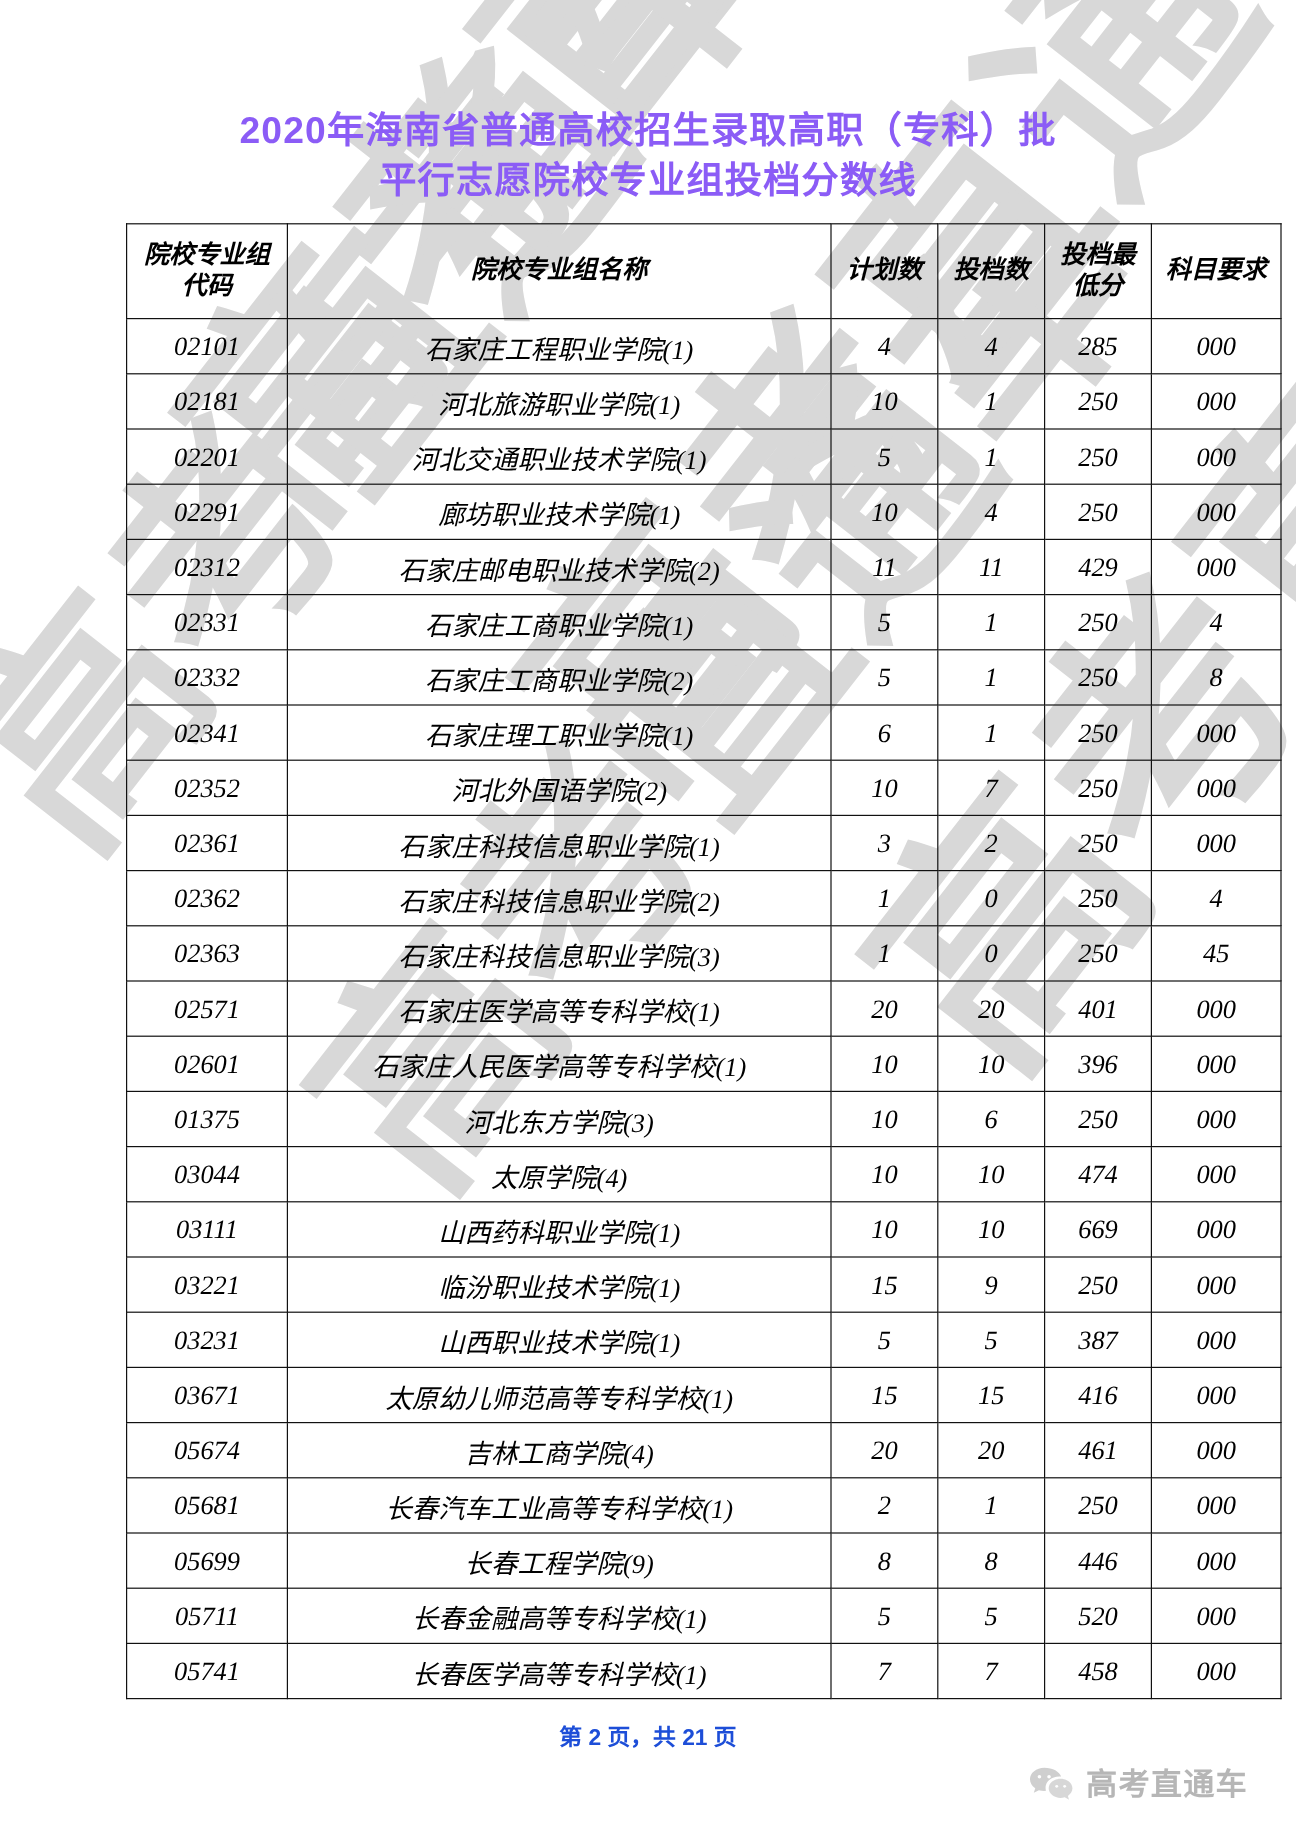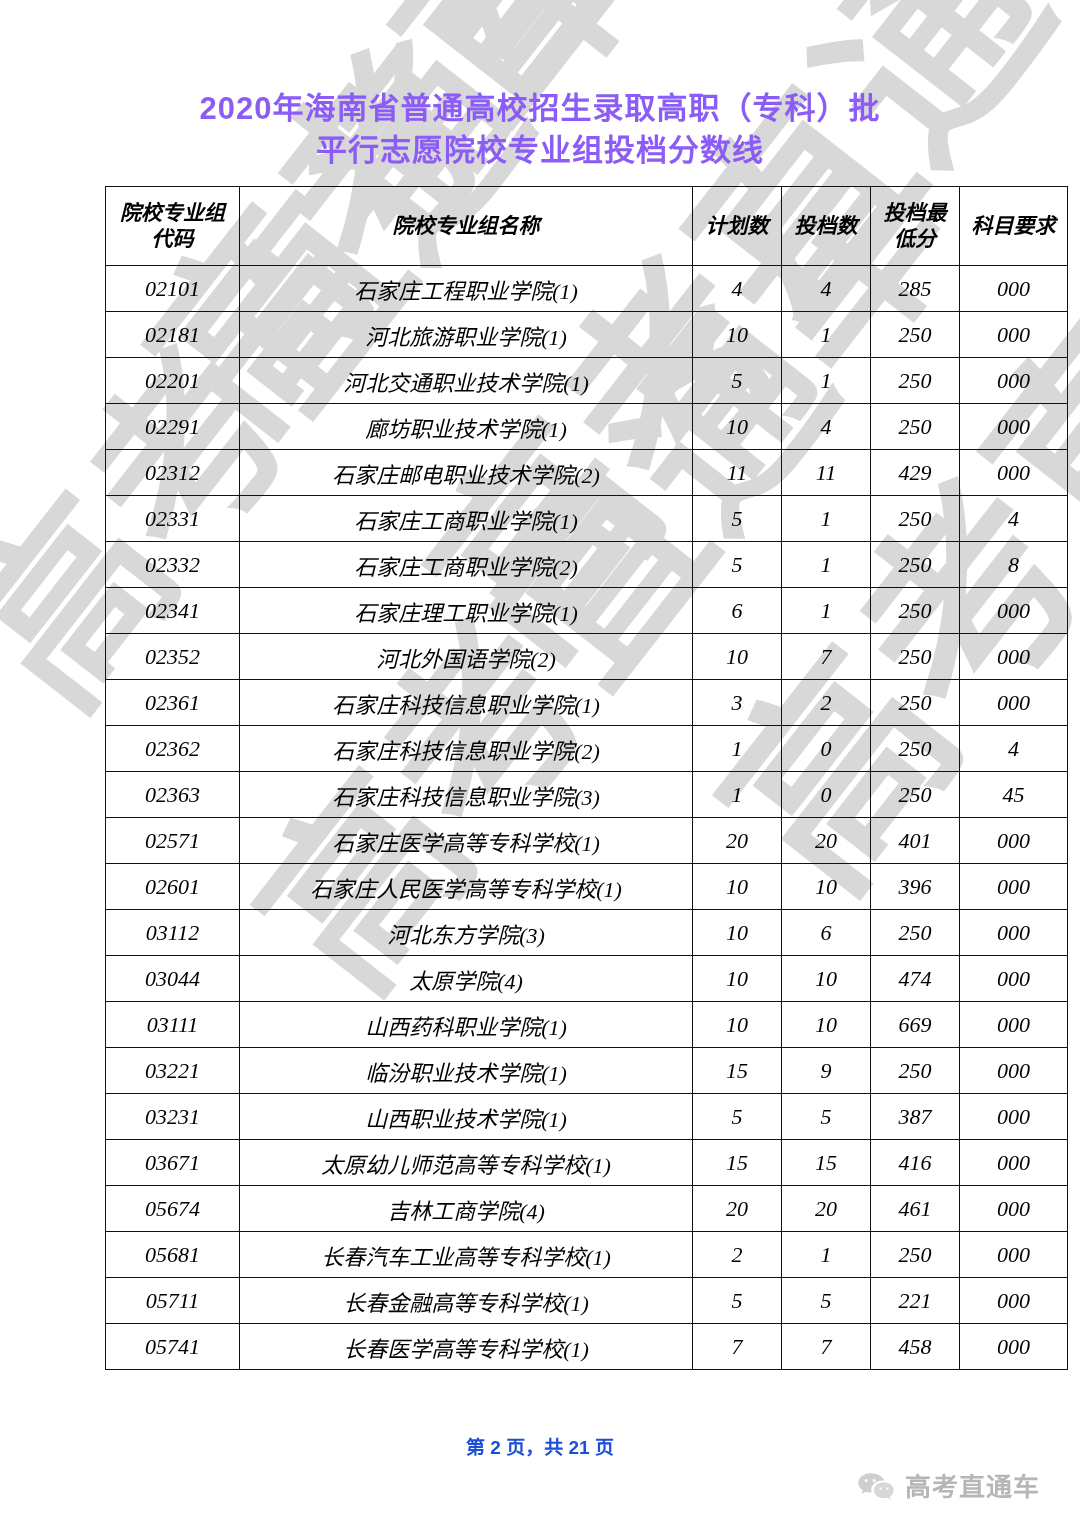--- a/index.html
+++ b/index.html
@@ -291,21 +291,21 @@
           </tr>
           <tr>
             <td class="c-code">02601</td>
             <td class="c-name">石家庄人民医学高等专科学校(1)</td>
             <td class="c-plan">10</td>
             <td class="c-filed">10</td>
             <td class="c-min">396</td>
             <td class="c-subj">000</td>
           </tr>
           <tr>
-            <td class="c-code">03112</td>
+            <td class="c-code">01375</td>
             <td class="c-name">河北东方学院(3)</td>
             <td class="c-plan">10</td>
             <td class="c-filed">6</td>
             <td class="c-min">250</td>
             <td class="c-subj">000</td>
           </tr>
           <tr>
             <td class="c-code">03044</td>
             <td class="c-name">太原学院(4)</td>
             <td class="c-plan">10</td>
@@ -355,25 +355,33 @@
           </tr>
           <tr>
             <td class="c-code">05681</td>
             <td class="c-name">长春汽车工业高等专科学校(1)</td>
             <td class="c-plan">2</td>
             <td class="c-filed">1</td>
             <td class="c-min">250</td>
             <td class="c-subj">000</td>
           </tr>
           <tr>
+            <td class="c-code">05699</td>
+            <td class="c-name">长春工程学院(9)</td>
+            <td class="c-plan">8</td>
+            <td class="c-filed">8</td>
+            <td class="c-min">446</td>
+            <td class="c-subj">000</td>
+          </tr>
+          <tr>
             <td class="c-code">05711</td>
             <td class="c-name">长春金融高等专科学校(1)</td>
             <td class="c-plan">5</td>
             <td class="c-filed">5</td>
-            <td class="c-min">221</td>
+            <td class="c-min">520</td>
             <td class="c-subj">000</td>
           </tr>
           <tr>
             <td class="c-code">05741</td>
             <td class="c-name">长春医学高等专科学校(1)</td>
             <td class="c-plan">7</td>
             <td class="c-filed">7</td>
             <td class="c-min">458</td>
             <td class="c-subj">000</td>
           </tr>

